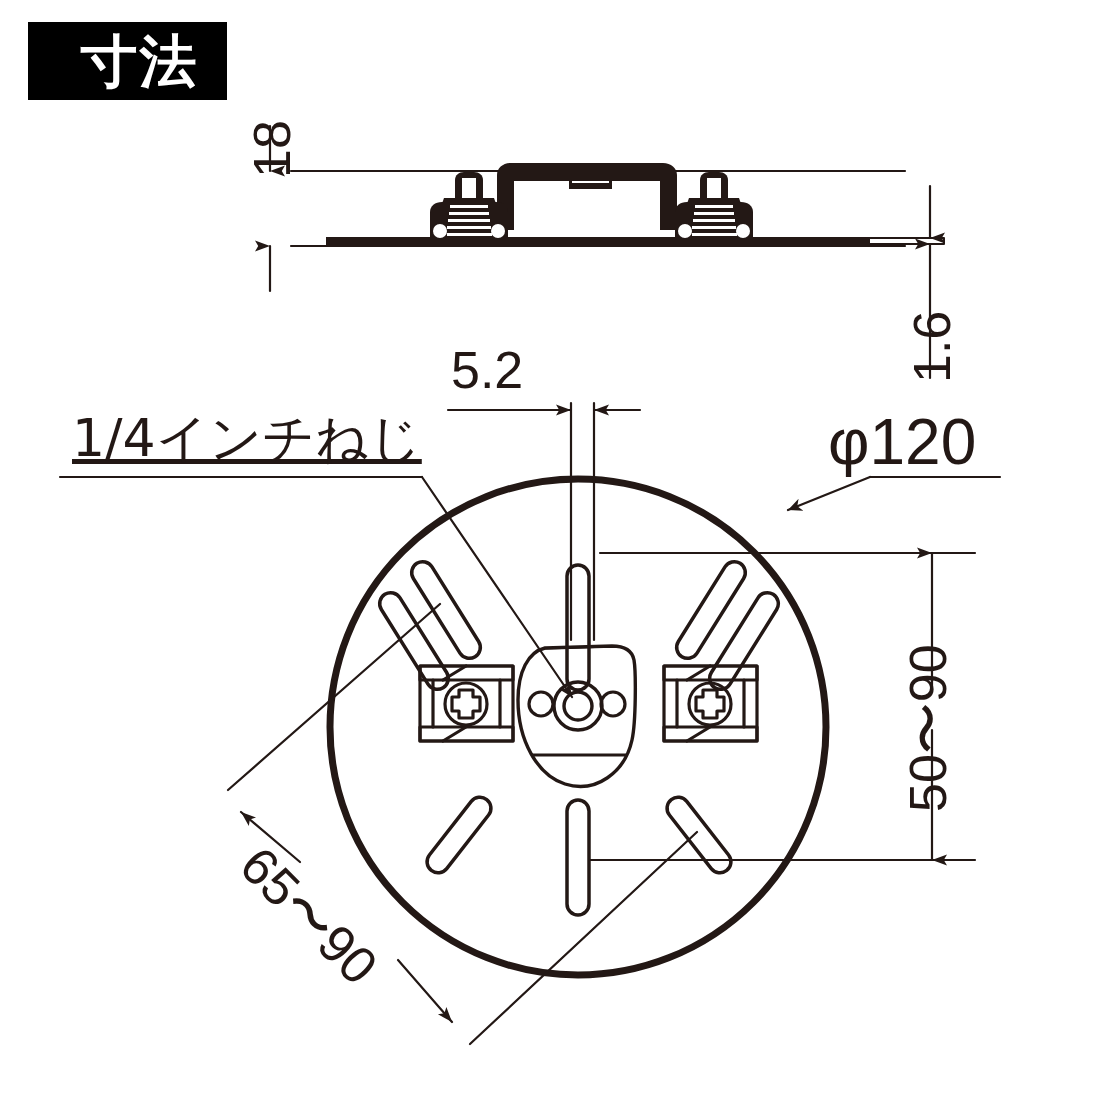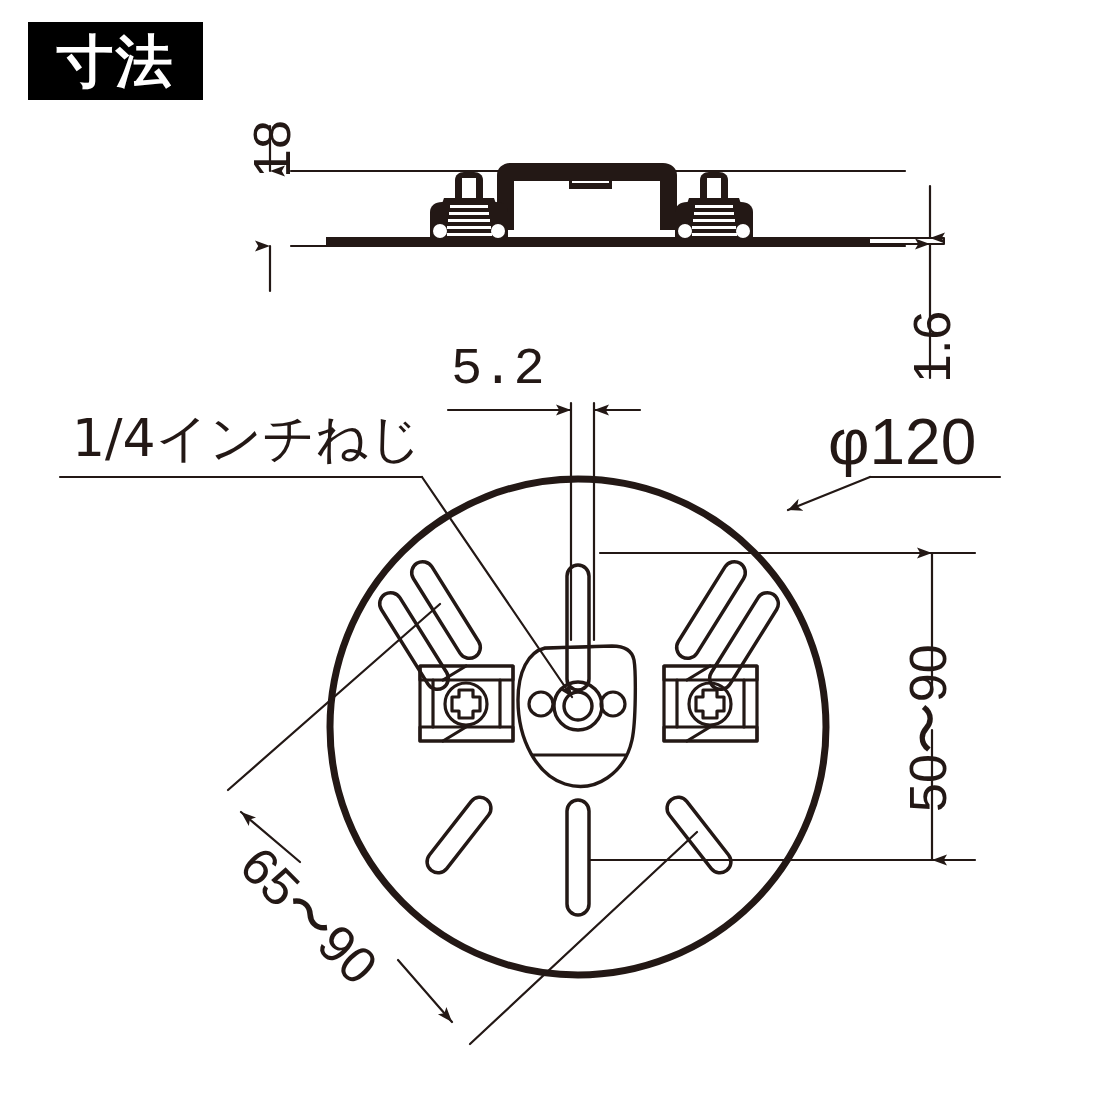--- a/index.html
+++ b/index.html
@@ -25,38 +25,40 @@
   .badge {
     position: absolute;
     left: 28px;
     top: 22px;
     width: 175px;
     height: 78px;
     background: #000000;
     display: flex;
     align-items: center;
     justify-content: center;
+    padding-left: 24px;
   }
   .badge-text {
     color: #ffffff;
     font-family: "DejaVu Sans", "Liberation Sans", sans-serif;
     font-size: 57px;
     font-weight: 700;
     letter-spacing: 2px;
     line-height: 1;
   }
   .lbl {
     position: absolute;
     color: #231815;
     font-family: "Liberation Sans", "DejaVu Sans", sans-serif;
     white-space: nowrap;
     line-height: 1;
   }
   .lbl-jp {
     font-family: "DejaVu Sans", "Liberation Sans", sans-serif;
+    text-decoration: underline;
   }
 </style>
 </head>
 <body>
 
 <div id="page">
 
   <svg id="drawing" viewBox="0 0 1100 1100">
     <defs>
       <marker id="ahUp" markerWidth="14" markerHeight="16" refX="7" refY="15" orient="auto" markerUnits="userSpaceOnUse">
@@ -257,21 +259,21 @@
   <div class="lbl" style="left:246px; top:178px; font-size:52px; transform:rotate(-90deg);
               transform-origin: left top; width:90px; text-align:left;">
     <span>18</span>
   </div>
 
   <div class="lbl" style="left:906px; top:383px; font-size:52px; transform:rotate(-90deg);
               transform-origin: left top; width:110px; text-align:left;">
     <span>1.6</span>
   </div>
 
-  <div class="lbl" style="left:451px; top:344px; font-size:52px;font-family:Liberation Mono, monospace;">
+  <div class="lbl" style="left:451px; top:344px; font-size:52px;">
     <span>5.2</span>
   </div>
 
   <div class="lbl" style="left:828px; top:410px; font-size:64px;">
     <span>φ120</span>
   </div>
 
   <div class="lbl lbl-jp" style="left:72px; top:412px; font-size:52px;">
     <span>1/4インチねじ</span>
   </div>

